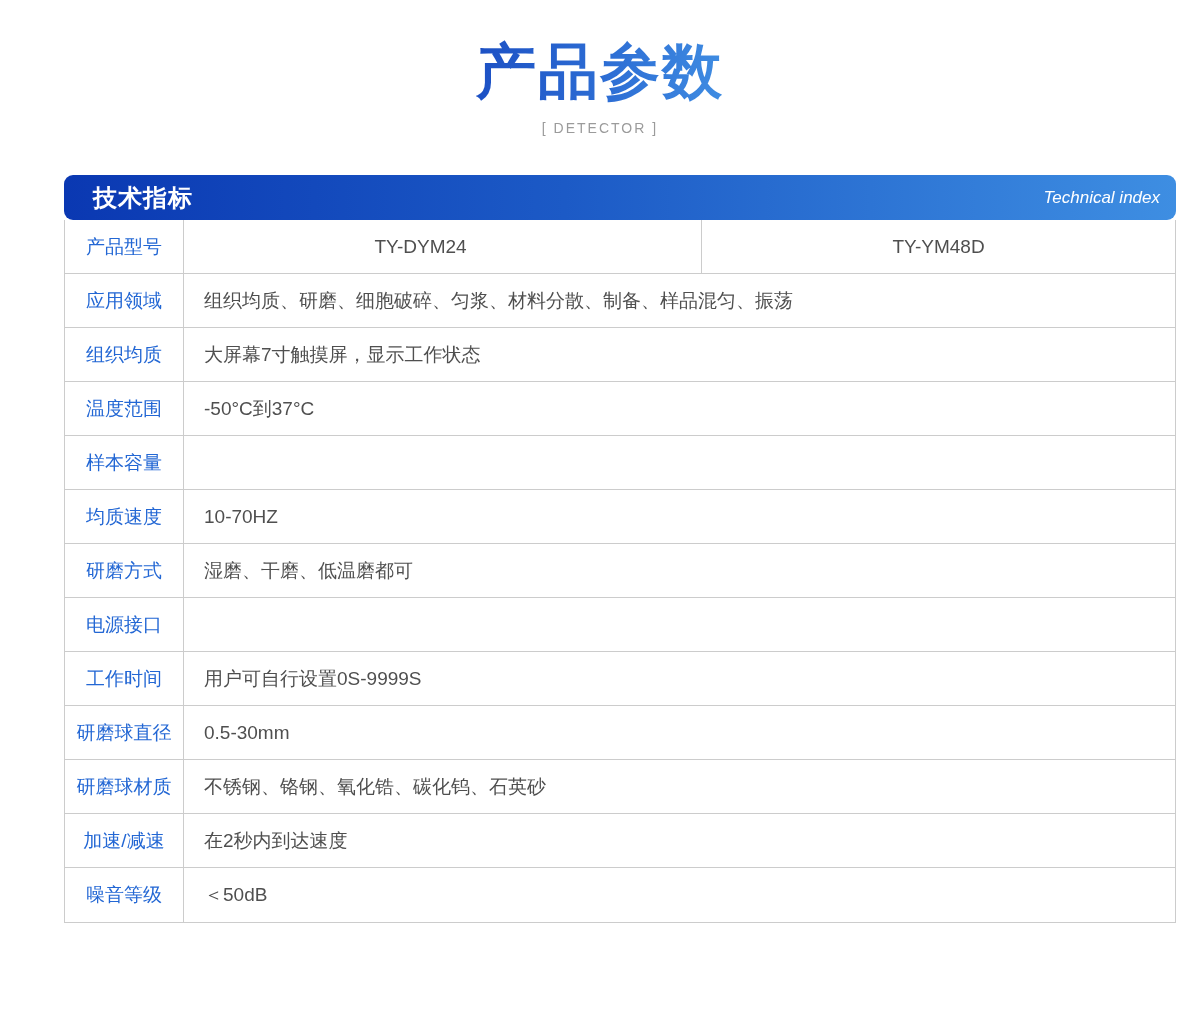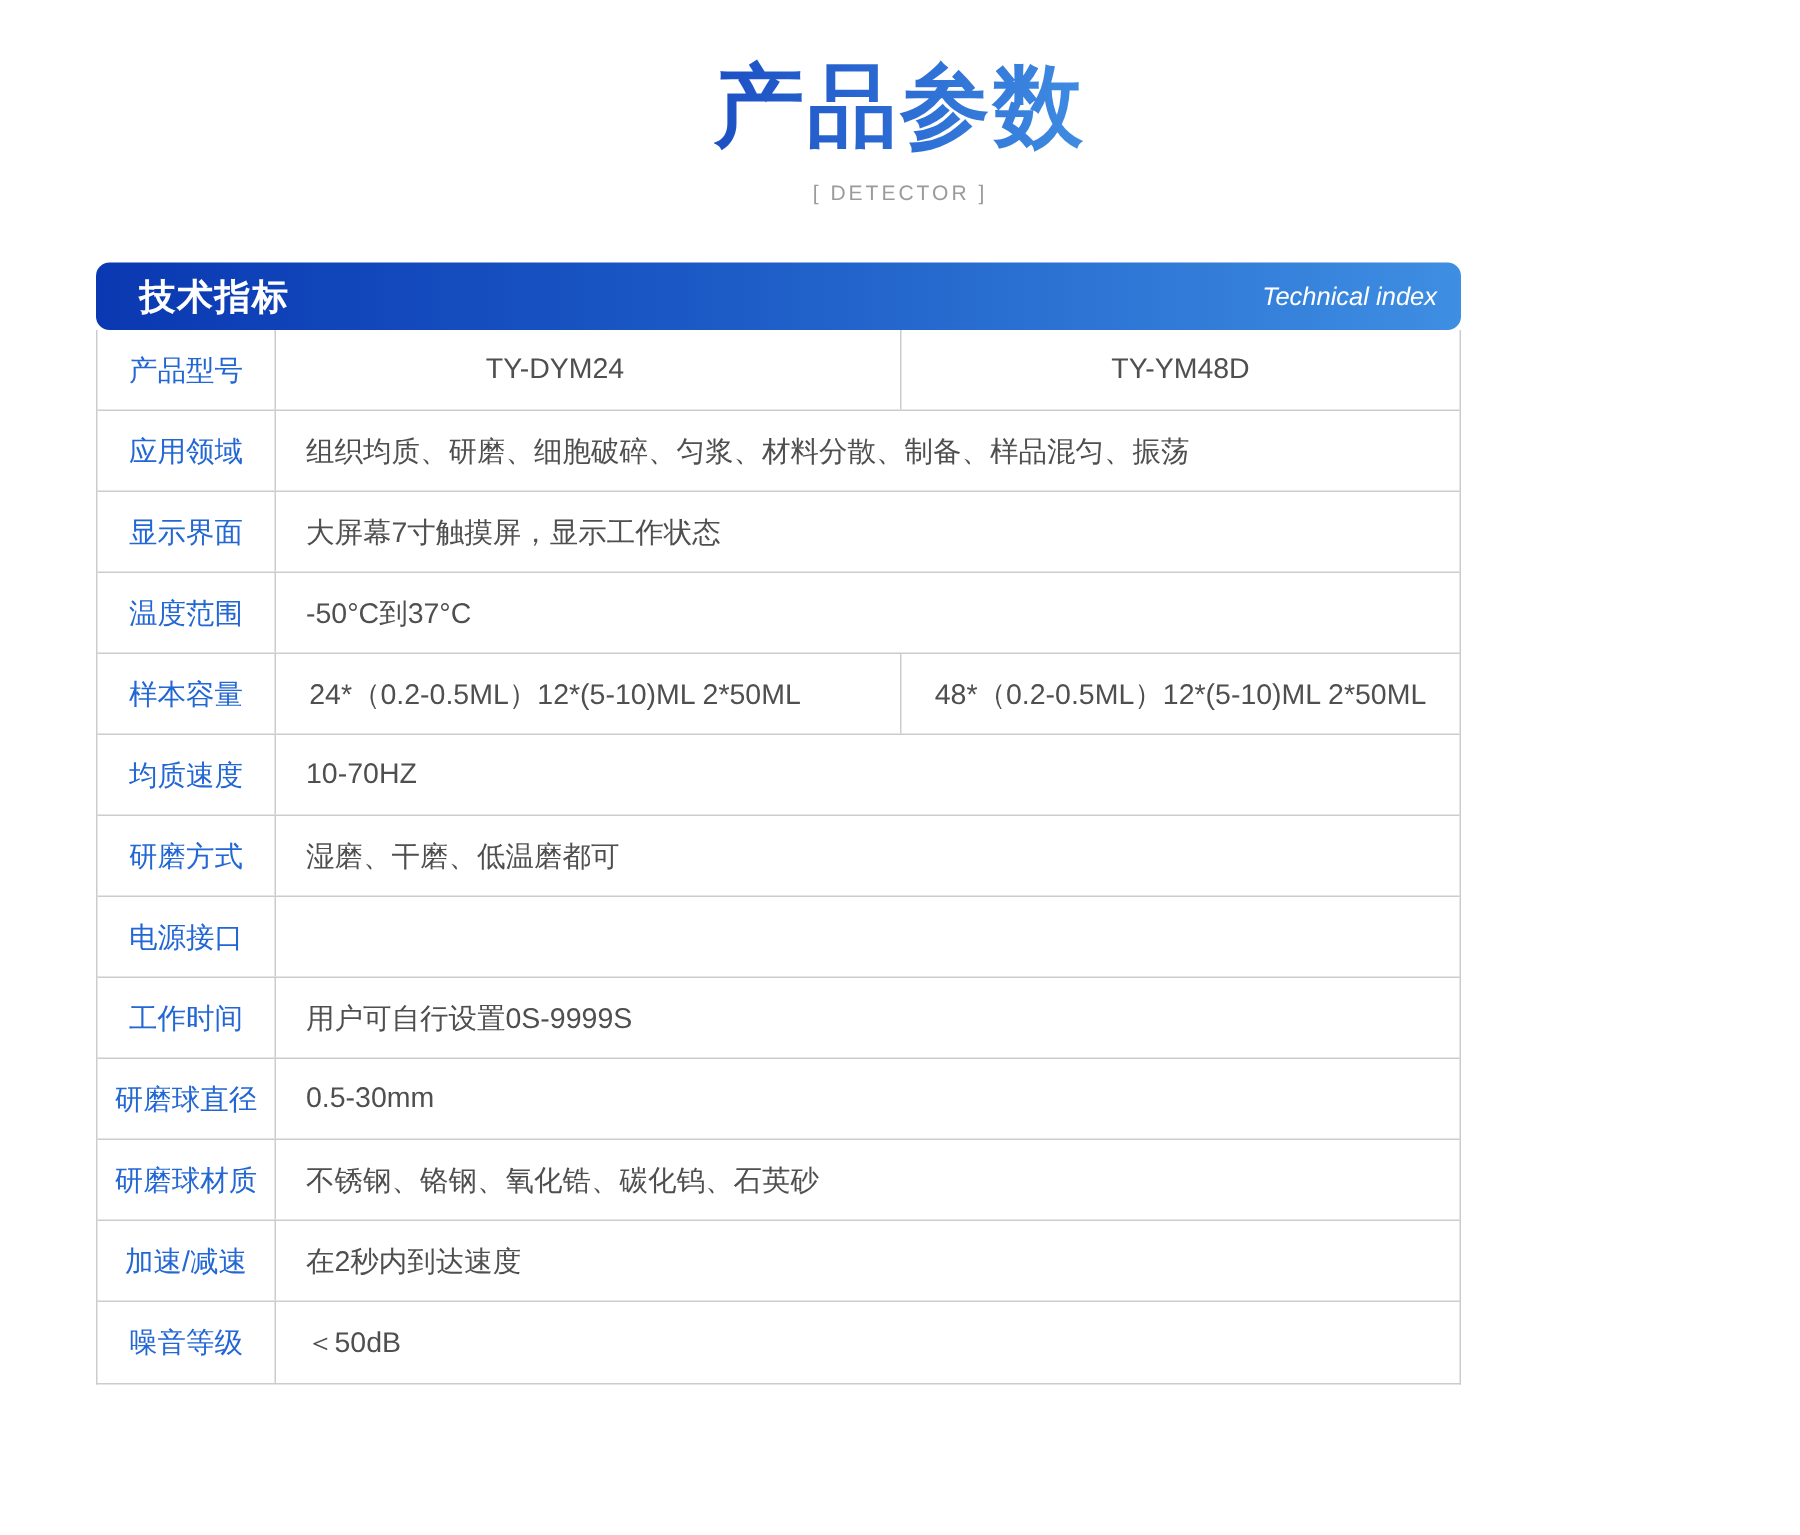--- a/index.html
+++ b/index.html
@@ -28,21 +28,21 @@
     color: #2a66cf;
   }
   .sub-title {
     margin-top: 15px;
     font-size: 14px;
     letter-spacing: 2px;
     color: #9b9b9b;
   }
 
   
-  .panel { width: 910px; margin: 39px 0 0 64px; }
+  .panel { width: 1112px; margin: 39px 0 0 64px; }
 
   .panel-header {
     height: 45px;
     border-radius: 9px;
     background: linear-gradient(90deg, #0a38b2 0%, #1c5ac6 45%, #3e8ee2 100%);
     display: flex;
     align-items: center;
     justify-content: space-between;
     color: #ffffff;
   }
@@ -121,37 +121,33 @@
             <div class="spec-cell align-center">TY-YM48D</div>
           </div>
         </div>
         <div class="spec-row">
           <div class="spec-label">应用领域</div>
           <div class="spec-cells">
             <div class="spec-cell align-left">组织均质、研磨、细胞破碎、匀浆、材料分散、制备、样品混匀、振荡</div>
           </div>
         </div>
         <div class="spec-row">
-          <div class="spec-label">显示界面</div>
+          <div class="spec-label">组织均质</div>
           <div class="spec-cells">
             <div class="spec-cell align-left">大屏幕7寸触摸屏，显示工作状态</div>
           </div>
         </div>
         <div class="spec-row">
           <div class="spec-label">温度范围</div>
           <div class="spec-cells">
             <div class="spec-cell align-left">-50°C到37°C</div>
           </div>
         </div>
         <div class="spec-row">
           <div class="spec-label">样本容量</div>
-          <div class="spec-cells">
-            <div class="spec-cell align-center">24*（0.2-0.5ML）12*(5-10)ML 2*50ML</div>
-            <div class="spec-cell align-center">48*（0.2-0.5ML）12*(5-10)ML 2*50ML</div>
-          </div>
         </div>
         <div class="spec-row">
           <div class="spec-label">均质速度</div>
           <div class="spec-cells">
             <div class="spec-cell align-left">10-70HZ</div>
           </div>
         </div>
         <div class="spec-row">
           <div class="spec-label">研磨方式</div>
           <div class="spec-cells">

